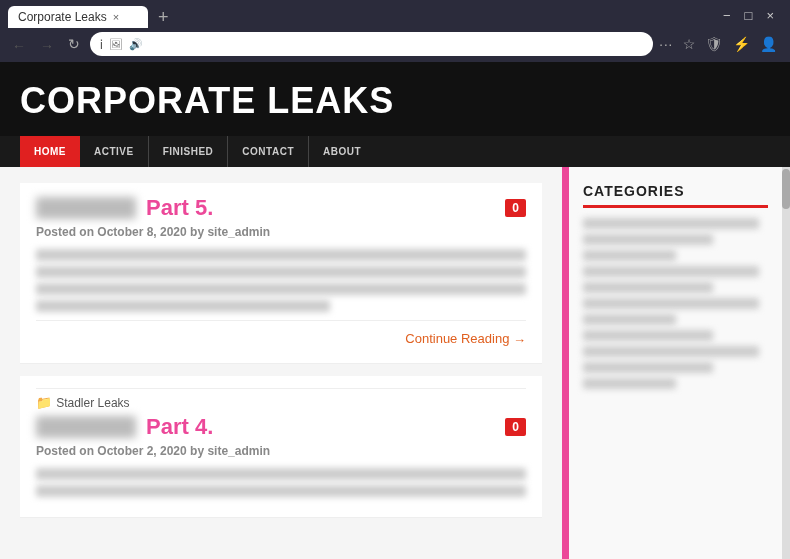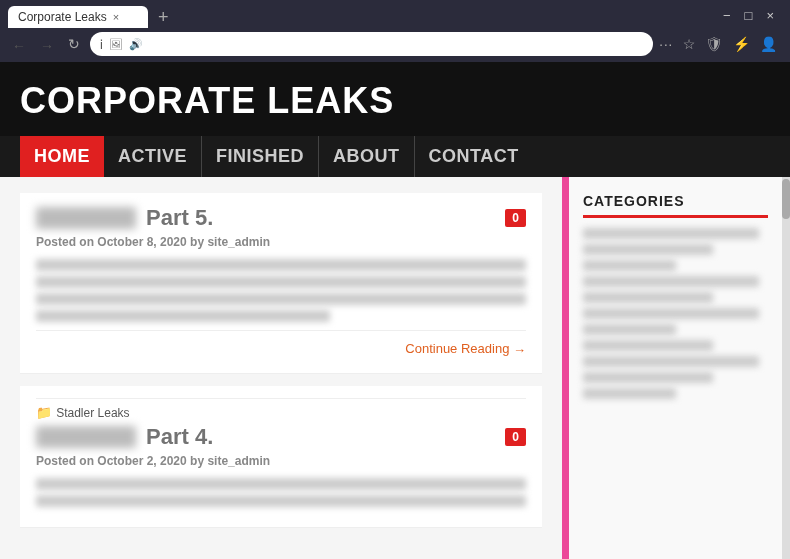--- a/index.html
+++ b/index.html
@@ -117,21 +117,21 @@
     
     .site-nav {
       background: #1a1a1a;
       display: flex;
       align-items: center;
       padding: 0 20px;
     }
     .nav-item {
       padding: 10px 14px;
       color: #ccc;
-      font-size: 18px;
+      font-size: 10px;
       font-weight: 600;
       cursor: pointer;
       letter-spacing: 0.5px;
       border-right: 1px solid #444;
     }
     .nav-item:first-child {
       background: #e02020;
       color: #fff;
       border-right: none;
     }
@@ -169,21 +169,21 @@
       width: 100px;
       height: 22px;
       background: #bbb;
       filter: blur(4px);
       border-radius: 2px;
       flex-shrink: 0;
     }
     .post-title {
       font-size: 22px;
       font-weight: 700;
-      color: #737373;
+      color: #ec4899;
       text-align: right;
     }
     .comment-badge {
       background: #e02020;
       color: #fff;
       font-size: 12px;
       font-weight: 700;
       padding: 2px 7px;
       border-radius: 2px;
       margin-left: auto;
@@ -316,22 +316,22 @@
 <div class="website">
 
   <div class="site-header">
     <div class="site-title">CORPORATE LEAKS</div>
   </div>
 
   <nav class="site-nav">
     <div class="nav-item">HOME</div>
     <div class="nav-item">ACTIVE</div>
     <div class="nav-item">FINISHED</div>
+    <div class="nav-item">CONTACT</div>
     <div class="nav-item">ABOUT</div>
-    <div class="nav-item">CONTACT</div>
   </nav>
 
   <div class="main-content">
 
     <div class="content-area">
 
       <div class="post">
         <div class="post-title-row">
           <span class="post-blur"></span>
           <span class="post-title">Part 5.</span>

